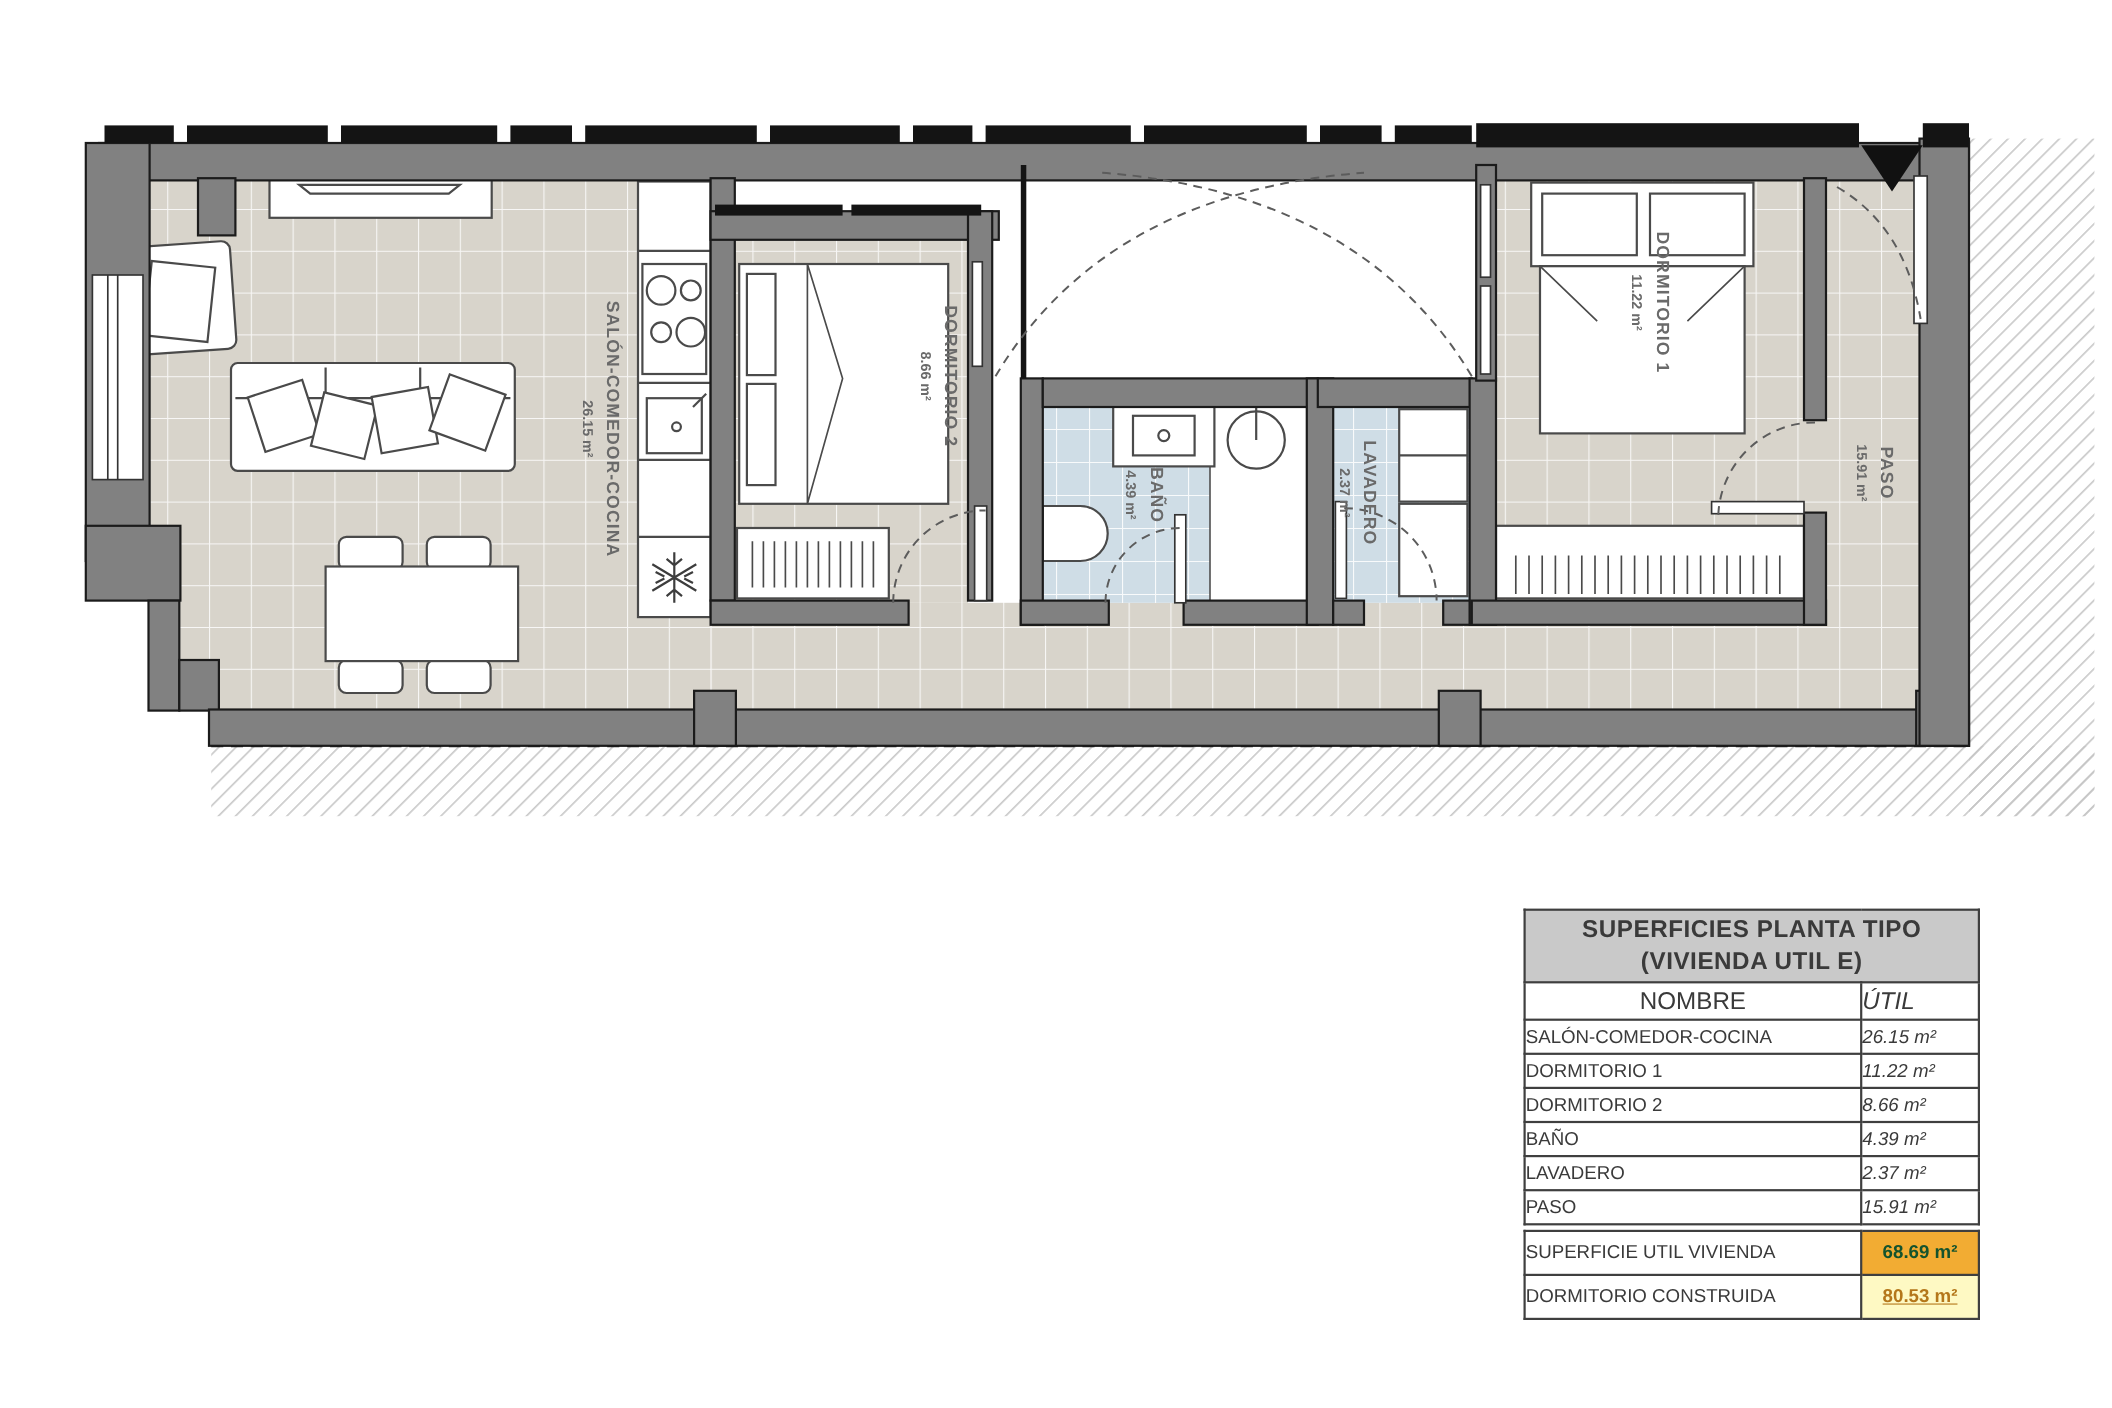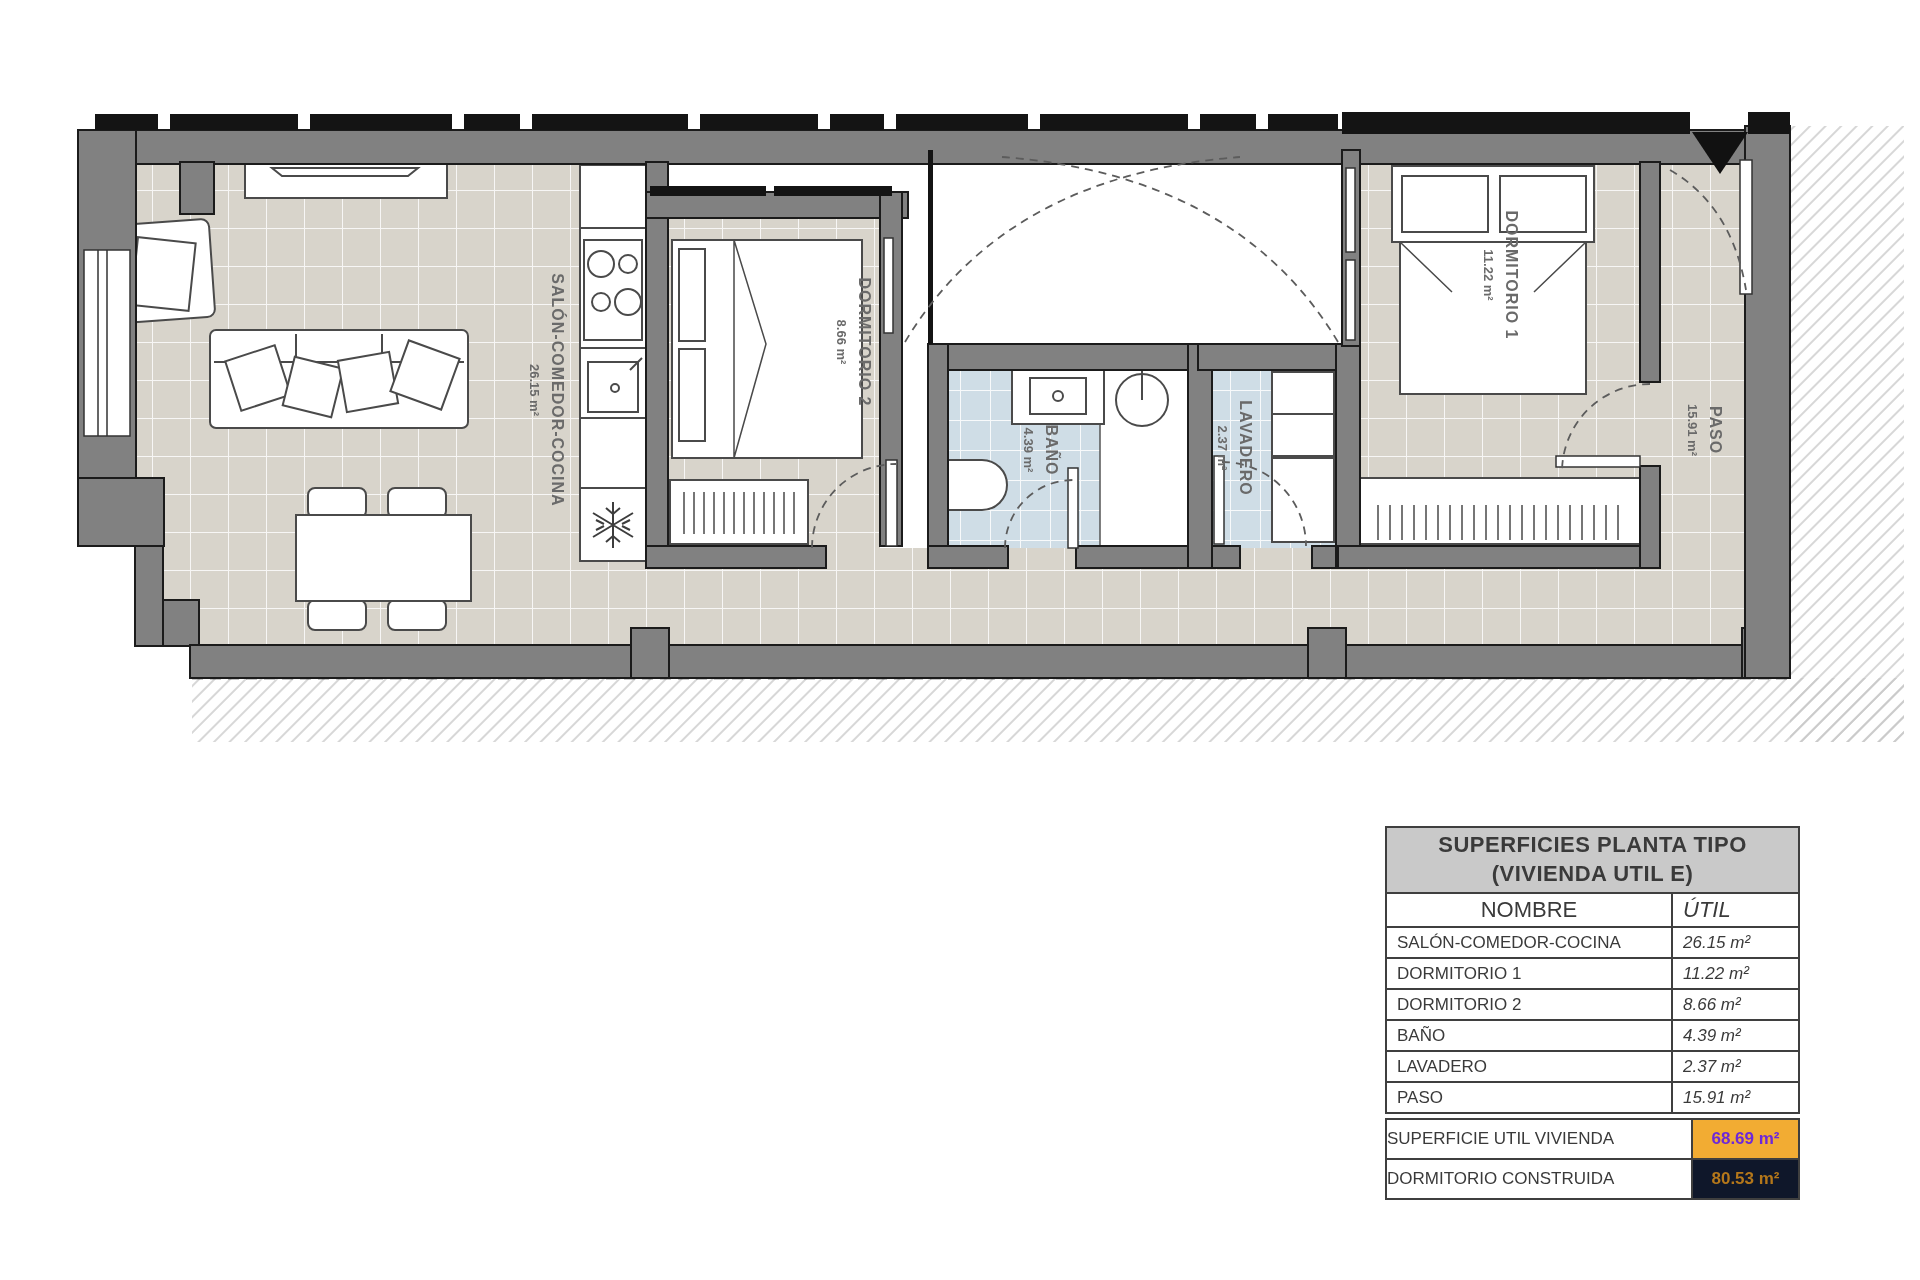--- a/index.html
+++ b/index.html
@@ -2,21 +2,21 @@
 <html><head>
 <meta charset="utf-8">
 <style>
   html,body{margin:0;padding:0;background:#ffffff;}
   .stage{position:relative;width:1920px;height:1280px;background:#ffffff;overflow:hidden;
          font-family:"Liberation Sans", sans-serif;}
   .plan-svg{position:absolute;left:0;top:0;}
   
   .areas-table{position:absolute;left:1385px;top:826px;width:415px;border-collapse:collapse;
                font-size:17px;color:#3a3a3a;}
-  .areas-table td{border:2px solid #3f3f3f;padding:0 10px;height:29px;background:#fff;white-space:nowrap;}
+  .areas-table td{border:2px solid #3f3f3f;padding:0 0;height:29px;background:#fff;white-space:nowrap;}
   .areas-table .title-cell{background:#c9c9c9;text-align:center;font-size:22px;font-weight:bold;
                            height:64px;line-height:1.3;letter-spacing:.5px;}
   .areas-table .hdr{ text-align:center;height:32px;font-size:22px;}
   .areas-table .val{ text-align:left;width:105px;font-style:italic;}
   .totals-table{position:absolute;left:1385px;top:1118px;width:415px;border-collapse:collapse;
                 font-size:17px;color:#3a3a3a;}
   .totals-table td{border:2px solid #3f3f3f;padding:0 0;height:38px;background:#fff;white-space:nowrap;}
   .totals-table .tval{text-align:center;width:105px;font-weight:bold;}
 </style>
 </head>
@@ -294,22 +294,22 @@
     <td>PASO</td>
     <td class="val">15.91 m²</td>
   </tr>
 </tbody>
     </table>
 
 <table class="totals-table">
   <tbody>
         <tr>
     <td>SUPERFICIE UTIL VIVIENDA</td>
-    <td class="tval" style="background:#F2AC33;color:#6d28d9;">68.69 m²</td>
+    <td class="tval" style="background:#F2AC33;color:#14532d;">68.69 m²</td>
   </tr>
   <tr>
     <td>DORMITORIO CONSTRUIDA</td>
-    <td class="tval" style="background:#0f172a;color:#B4771A;">80.53 m²</td>
+    <td class="tval" style="background:#fef9c3;color:#B4771A;text-decoration:underline;">80.53 m²</td>
   </tr>
 </tbody>
     </table>
 
 </div>
 
 </body></html>

